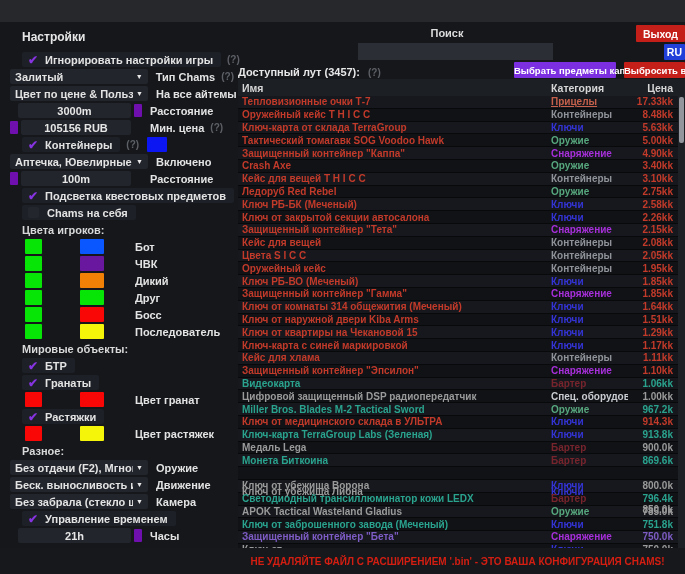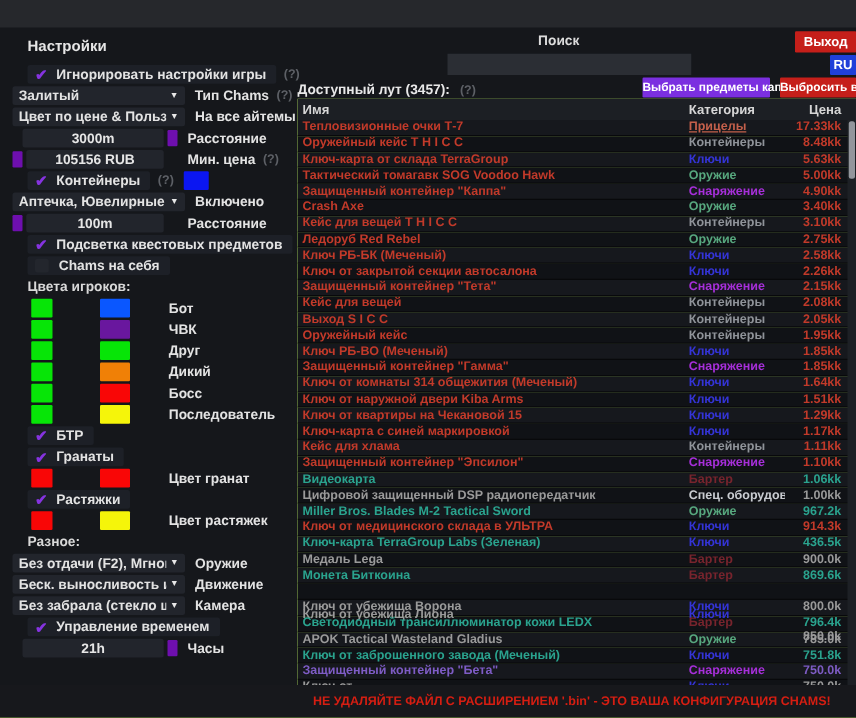--- a/index.html
+++ b/index.html
@@ -134,38 +134,39 @@
           <span class="swatch" style="background: rgb(10, 87, 255); width: 24px; height: 15px; margin-left: 38px;"></span>
           <span style="margin-left: 31px;">Бот</span>
         </div>
         <div class="srow colors">
           <span class="swatch" style="background: rgb(7, 229, 7); width: 17px; height: 15px; margin-left: 15px;"></span>
           <span class="swatch" style="background: rgb(105, 23, 158); width: 24px; height: 15px; margin-left: 38px;"></span>
           <span style="margin-left: 31px;">ЧВК</span>
         </div>
         <div class="srow colors">
           <span class="swatch" style="background: rgb(7, 229, 7); width: 17px; height: 15px; margin-left: 15px;"></span>
+          <span class="swatch" style="background: rgb(240, 128, 6); width: 24px; height: 15px; margin-left: 38px;"></span>
+          <span style="margin-left: 31px;">Дикий</span>
+        </div>
+        <div class="srow colors">
+          <span class="swatch" style="background: rgb(7, 229, 7); width: 17px; height: 15px; margin-left: 15px;"></span>
           <span class="swatch" style="background: rgb(7, 229, 7); width: 24px; height: 15px; margin-left: 38px;"></span>
           <span style="margin-left: 31px;">Друг</span>
         </div>
         <div class="srow colors">
           <span class="swatch" style="background: rgb(7, 229, 7); width: 17px; height: 15px; margin-left: 15px;"></span>
-          <span class="swatch" style="background: rgb(240, 128, 6); width: 24px; height: 15px; margin-left: 38px;"></span>
-          <span style="margin-left: 31px;">Дикий</span>
-        </div>
-        <div class="srow colors">
-          <span class="swatch" style="background: rgb(7, 229, 7); width: 17px; height: 15px; margin-left: 15px;"></span>
           <span class="swatch" style="background: rgb(249, 6, 6); width: 24px; height: 15px; margin-left: 38px;"></span>
           <span style="margin-left: 31px;">Босс</span>
         </div>
         <div class="srow colors">
           <span class="swatch" style="background: rgb(7, 229, 7); width: 17px; height: 15px; margin-left: 15px;"></span>
           <span class="swatch" style="background: rgb(245, 245, 10); width: 24px; height: 15px; margin-left: 38px;"></span>
           <span style="margin-left: 31px;">Последователь</span>
         </div>
+        <div class="srow heading">Мировые объекты:</div>
         <div class="srow checkbox">
           <span class="chip">
             <span class="check">✔</span>
             <span>БТР</span>
           </span>
         </div>
         <div class="srow checkbox">
           <span class="chip">
             <span class="check">✔</span>
             <span>Гранаты</span>
@@ -296,21 +297,21 @@
             <span class="c-name" style="color: rgb(194, 58, 42);">Защищенный контейнер "Тета"</span>
             <span class="c-cat" style="color: rgb(166, 47, 217);">Снаряжение</span>
             <span class="c-price" style="color: rgb(194, 58, 42);">2.15kk</span>
           </div>
           <div class="trow">
             <span class="c-name" style="color: rgb(194, 58, 42);">Кейс для вещей</span>
             <span class="c-cat" style="color: rgb(143, 147, 153);">Контейнеры</span>
             <span class="c-price" style="color: rgb(194, 58, 42);">2.08kk</span>
           </div>
           <div class="trow">
-            <span class="c-name" style="color: rgb(194, 58, 42);">Выход S I C C</span>
+            <span class="c-name" style="color: rgb(194, 58, 42);">Цвета S I C C</span>
             <span class="c-cat" style="color: rgb(143, 147, 153);">Контейнеры</span>
             <span class="c-price" style="color: rgb(194, 58, 42);">2.05kk</span>
           </div>
           <div class="trow">
             <span class="c-name" style="color: rgb(194, 58, 42);">Оружейный кейс</span>
             <span class="c-cat" style="color: rgb(143, 147, 153);">Контейнеры</span>
             <span class="c-price" style="color: rgb(194, 58, 42);">1.95kk</span>
           </div>
           <div class="trow">
             <span class="c-name" style="color: rgb(194, 58, 42);">Ключ РБ-ВО (Меченый)</span>
@@ -368,21 +369,21 @@
             <span class="c-price" style="color: rgb(42, 163, 142);">967.2k</span>
           </div>
           <div class="trow">
             <span class="c-name" style="color: rgb(194, 58, 42);">Ключ от медицинского склада в УЛЬТРА</span>
             <span class="c-cat" style="color: rgb(52, 52, 214);">Ключи</span>
             <span class="c-price" style="color: rgb(194, 58, 42);">914.3k</span>
           </div>
           <div class="trow">
             <span class="c-name" style="color: rgb(42, 163, 142);">Ключ-карта TerraGroup Labs (Зеленая)</span>
             <span class="c-cat" style="color: rgb(52, 52, 214);">Ключи</span>
-            <span class="c-price" style="color: rgb(42, 163, 142);">436.5k</span>
+            <span class="c-price" style="color: rgb(42, 163, 142);">913.8k</span>
           </div>
           <div class="trow">
             <span class="c-name" style="color: rgb(154, 154, 154);">Медаль Lega</span>
             <span class="c-cat" style="color: rgb(119, 36, 45);">Бартер</span>
             <span class="c-price" style="color: rgb(154, 154, 154);">900.0k</span>
           </div>
           <div class="trow">
             <span class="c-name" style="color: rgb(42, 163, 142);">Монета Биткоина</span>
             <span class="c-cat" style="color: rgb(119, 36, 45);">Бартер</span>
             <span class="c-price" style="color: rgb(42, 163, 142);">869.6k</span>

